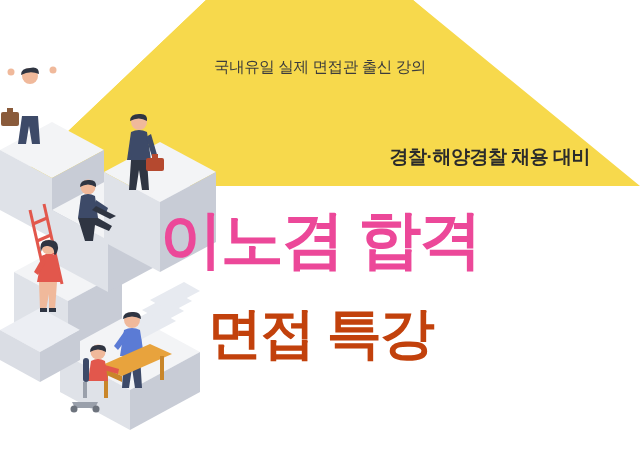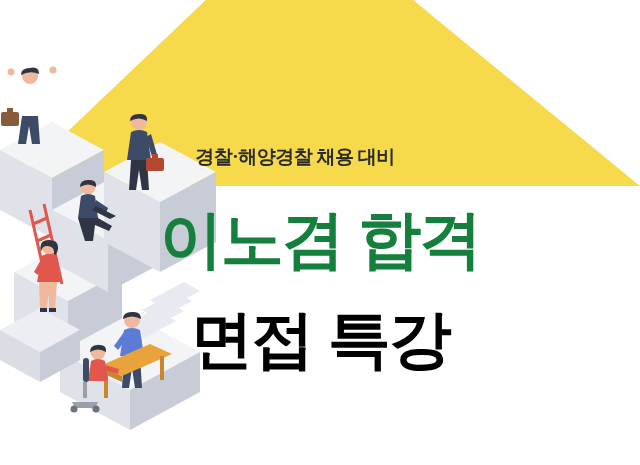--- a/index.html
+++ b/index.html
@@ -43,44 +43,43 @@
     font-size: 15.5px;
     letter-spacing: -0.4px;
     font-family: "Liberation Sans", sans-serif;
   }
   #sub1 { top: 57px; }
   #sub2 { top: 86px; font-style: italic; font-weight: 400;}
   #headline-small {
     position: absolute;
     width: 590px;
     top: 144px;
-    text-align: center;
+    text-align: right;
     color: #2b2b2b;
     font-size: 19px;
     font-weight: bold;
     letter-spacing: -0.5px;
-    font-family: Liberation Serif, serif;
   }
   .big-title {
     position: absolute;
     width: 640px;
     text-align: center;
     font-weight: bold;
     letter-spacing: -2px;
     font-family: "Liberation Sans", sans-serif;
   }
   #big1 {
     top: 197px;
     font-size: 63px;
-    color: #15803d;
+    color: #ec4899;
   }
   #big2 {
     top: 297px;
-    font-size: 63px;
-    color: #000000;
+    font-size: 55px;
+    color: #c2410c;
   }
 </style>
 </head>
 <body>
 
 <div id="banner">
 
   <div class="bg-yellow-main"></div>
   <div class="bg-white-bottom"></div>
 
@@ -214,20 +213,21 @@
       <g>
         <rect x="83" y="358" width="6" height="24" rx="3" fill="#3d4a68"></rect>
         <rect x="83" y="382" width="4" height="16" fill="#9aa0ab"></rect>
         <polygon points="72,402 98,402 95,408 75,408" fill="#9aa0ab"></polygon>
         <circle cx="74" cy="409" r="3.5" fill="#6d737d"></circle>
         <circle cx="96" cy="409" r="3.5" fill="#6d737d"></circle>
       </g>
     </g>
   </svg>
 
+  <div class="sub-line" id="sub1">국내유일 실제 면접관 출신 강의</div>
 
 
   <div id="headline-small">경찰·해양경찰 채용 대비</div>
 
   <div class="big-title" id="big1">이노겸 합격</div>
 
   <div class="big-title" id="big2">면접 특강</div>
 
 </div>
 

